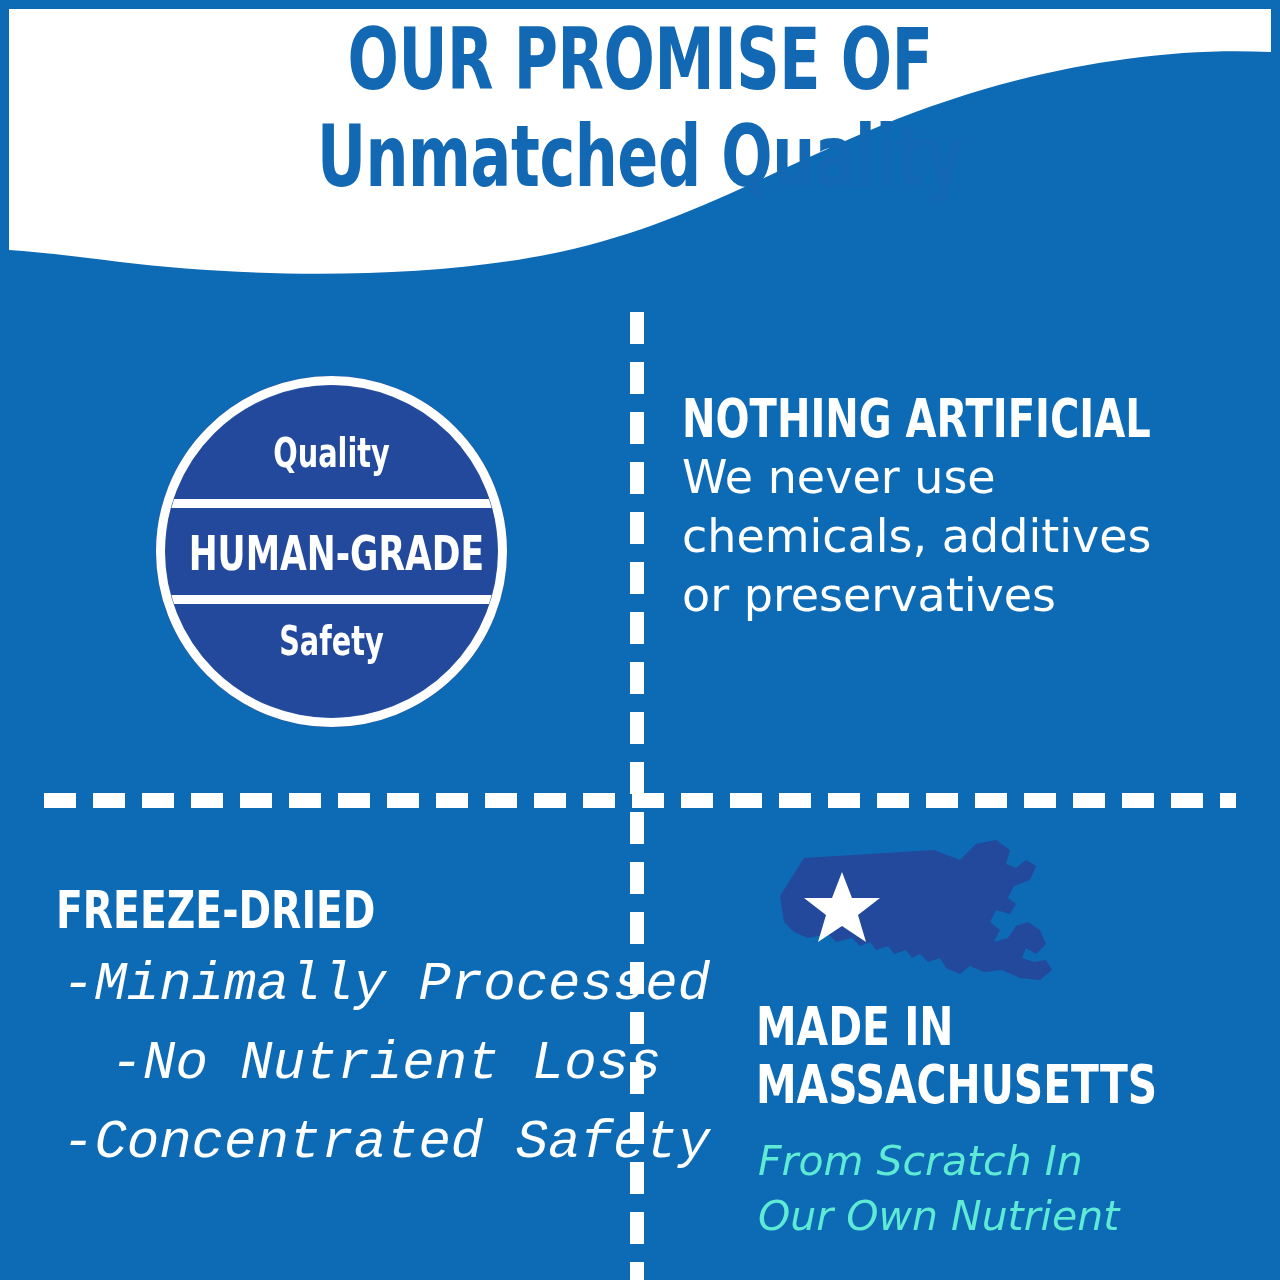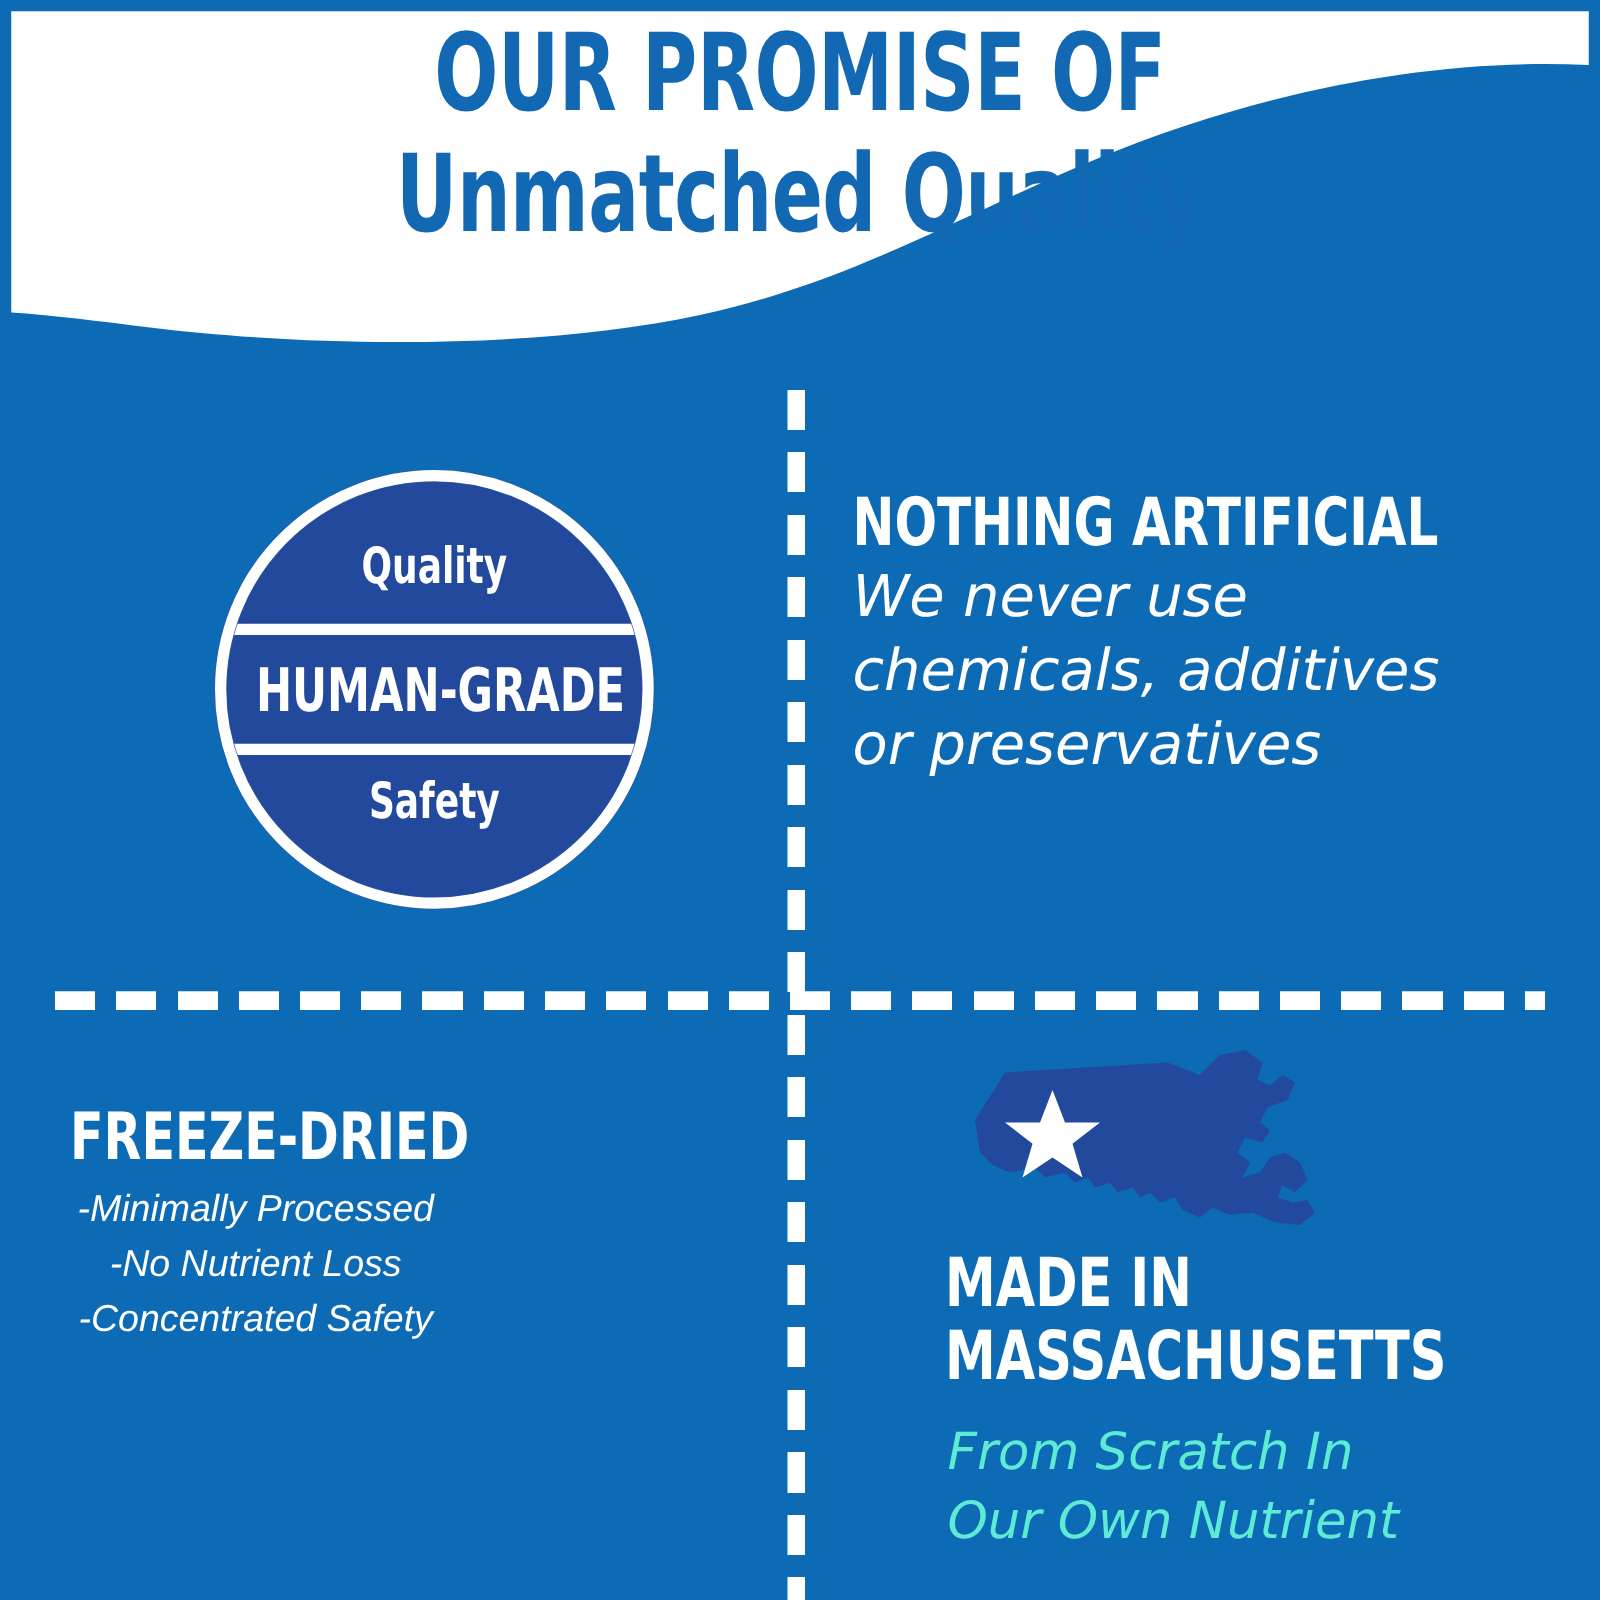--- a/index.html
+++ b/index.html
@@ -70,21 +70,21 @@
       to right,
       #ffffff 0px, #ffffff 32px,
       rgba(0,0,0,0) 32px, rgba(0,0,0,0) 49px);
     z-index:3;
   }
 
   
   .quad { position:absolute; z-index:5; }
 
   
-  #quad-badge { left:16px; top:330px; width:630px; height:463px; }
+  #quad-badge { left:0; top:330px; width:630px; height:463px; }
   #badge {
     position:absolute;
     left:153px; top:43px;
     width:357px; height:357px;
   }
   #badge svg { display:block; width:357px; height:357px; }
   .badge-word {
     position:absolute;
     width:100%;
     text-align:center;
@@ -107,42 +107,41 @@
     font-family:"DejaVu Sans Condensed","Liberation Sans Narrow","Liberation Sans", sans-serif;
     font-weight:bold; font-size:53px; line-height:1.0;
     white-space:nowrap;
     transform:scaleX(0.84); transform-origin:left top;
   }
   #quad-natural .body {
     position:absolute; left:38px; top:118px;
     width:590px;
     color:#ffffff;
     font-family:"DejaVu Sans","Liberation Sans", sans-serif;
-    font-style:italic;
     font-size:46px;
     line-height:1.28;
   }
   #quad-natural .body span { display:block; white-space:nowrap; }
 
   
   #quad-freeze { left:0; top:808px; width:630px; height:472px;text-align:center; }
   #quad-freeze .head {
     position:absolute; left:56px; top:76px;
     color:#ffffff;
     font-family:"DejaVu Sans Condensed","Liberation Sans Narrow","Liberation Sans", sans-serif;
     font-weight:bold; font-size:52px; line-height:1.0;
     white-space:nowrap;
     transform:scaleX(0.84); transform-origin:left top;
   }
   #quad-freeze .bullets {
     position:absolute; left:62px; top:138px;
     color:#ffffff;
-    font-family:Liberation Sans, sans-serif;
+    font-family:Liberation Mono, monospace;
     font-style:italic;
-    font-size:30px;
+    font-size:54px;
     line-height:1.46;
   }
   #quad-freeze .bullets span { display:block; white-space:nowrap; }
 
   
   #quad-made { left:644px; top:808px; width:636px; height:472px; }
   #ma-map {
     position:absolute;
     left:120px; top:30px;
     width:310px; height:190px;

